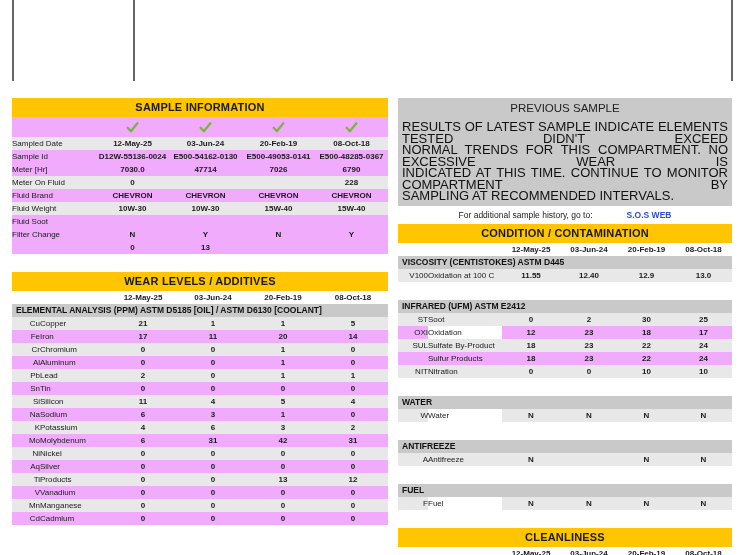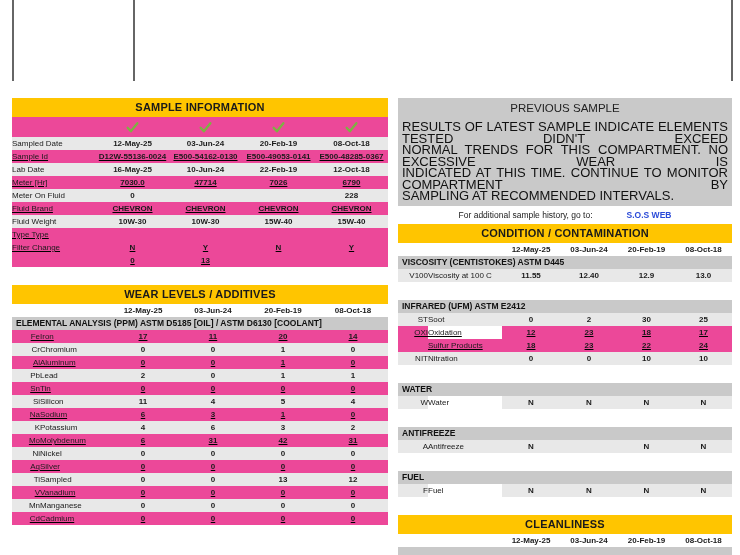--- a/index.html
+++ b/index.html
@@ -38,21 +38,21 @@
     text-align:center;
     padding:3px 0;
     line-height:14px;
   }
 
   
   table.grid { width:100%; border-collapse:collapse; table-layout:fixed; }
   table.grid td { font-size:8px; color:#1a1a1a; padding:0; height:13px;
                   vertical-align:middle; white-space:nowrap; overflow:hidden; }
   .r-alt { background:#e8e8e8; }
-  .r-white { background:#ec4899;text-decoration:underline; }
+  .r-white { background:#f0abfc; }
   .lbl  { padding-left:4px; }
   .num  { text-align:center; font-weight:bold; font-size:8px; }
   .sym  { padding-left:4px; font-size:8px;text-align:right; }
 
   
   .datehdr td { font-size:8px; font-weight:bold; text-align:center; color:#1a1a1a; height:13px;}
 
   
   .subbar {
     background:#c9c9c9; font-size:8.5px; font-weight:bold; color:#111;
@@ -134,27 +134,20 @@
             <td class="num">20-Feb-19</td>
             <td class="num">08-Oct-18</td>
           </tr>
           <tr class="r-white">
             <td class="lbl">Sample Id</td>
             <td class="num">D12W-55136-0024</td>
             <td class="num">E500-54162-0130</td>
             <td class="num">E500-49053-0141</td>
             <td class="num">E500-48285-0367</td>
           </tr>
-          <tr class="r-alt">
-            <td class="lbl">Lab Date</td>
-            <td class="num">16-May-25</td>
-            <td class="num">10-Jun-24</td>
-            <td class="num">22-Feb-19</td>
-            <td class="num">12-Oct-18</td>
-          </tr>
           <tr class="r-white">
             <td class="lbl">Meter [Hr]</td>
             <td class="num">7030.0</td>
             <td class="num">47714</td>
             <td class="num">7026</td>
             <td class="num">6790</td>
           </tr>
           <tr class="r-alt">
             <td class="lbl">Meter On Fluid</td>
             <td class="num">0</td>
@@ -170,21 +163,21 @@
             <td class="num">CHEVRON</td>
           </tr>
           <tr class="r-alt">
             <td class="lbl">Fluid Weight</td>
             <td class="num">10W-30</td>
             <td class="num">10W-30</td>
             <td class="num">15W-40</td>
             <td class="num">15W-40</td>
           </tr>
           <tr class="r-white">
-            <td class="lbl">Type Type</td>
+            <td class="lbl">Fluid Soot</td>
             <td class="num"></td>
             <td class="num"></td>
             <td class="num"></td>
             <td class="num"></td>
           </tr>
           <tr class="r-white">
             <td class="lbl">Filter Change</td>
             <td class="num">N</td>
             <td class="num">Y</td>
             <td class="num">N</td>
@@ -227,20 +220,28 @@
     <table class="grid">
       <colgroup>
           <col style="width:28px">
           <col style="width:68px">
           <col style="width:70px">
           <col style="width:70px">
           <col style="width:70px">
           <col style="width:70px">
         </colgroup>
       <tbody id="wl-body">
+          <tr class="r-alt">
+            <td class="sym">Cu</td>
+            <td class="lbl">Copper</td>
+            <td class="num">21</td>
+            <td class="num">1</td>
+            <td class="num">1</td>
+            <td class="num">5</td>
+          </tr>
           <tr class="r-white">
             <td class="sym">Fe</td>
             <td class="lbl">Iron</td>
             <td class="num">17</td>
             <td class="num">11</td>
             <td class="num">20</td>
             <td class="num">14</td>
           </tr>
           <tr class="r-alt">
             <td class="sym">Cr</td>
@@ -317,21 +318,21 @@
           <tr class="r-white">
             <td class="sym">Aq</td>
             <td class="lbl">Silver</td>
             <td class="num">0</td>
             <td class="num">0</td>
             <td class="num">0</td>
             <td class="num">0</td>
           </tr>
           <tr class="r-alt">
             <td class="sym">Ti</td>
-            <td class="lbl">Sampled</td>
+            <td class="lbl">Products</td>
             <td class="num">0</td>
             <td class="num">0</td>
             <td class="num">13</td>
             <td class="num">12</td>
           </tr>
           <tr class="r-white">
             <td class="sym">V</td>
             <td class="lbl">Vanadium</td>
             <td class="num">0</td>
             <td class="num">0</td>
@@ -401,21 +402,21 @@
             <col style="width:30px">
             <col style="width:74px">
             <col style="width:58px">
             <col style="width:58px">
             <col style="width:57px">
             <col style="width:57px">
           </colgroup>
           <tbody>
             <tr class="r-alt">
               <td class="sym">V100</td>
-              <td class="lbl">Viscosity at 100 C</td>
+              <td class="lbl">Oxidation at 100 C</td>
               <td class="num">11.55</td>
               <td class="num">12.40</td>
               <td class="num">12.9</td>
               <td class="num">13.0</td>
             </tr>
           </tbody>
         </table>
         <div class="spacer-lg"></div>
         <div class="subbar">INFRARED (UFM) ASTM E2412</div>
         <table class="grid">
@@ -436,20 +437,28 @@
               <td class="num">30</td>
               <td class="num">25</td>
             </tr>
             <tr class="r-white">
               <td class="sym">OXI</td>
               <td class="lbl inset-white">Oxidation</td>
               <td class="num">12</td>
               <td class="num">23</td>
               <td class="num">18</td>
               <td class="num">17</td>
+            </tr>
+            <tr class="r-alt">
+              <td class="sym">SUL</td>
+              <td class="lbl">Sulfate By-Product</td>
+              <td class="num">18</td>
+              <td class="num">23</td>
+              <td class="num">22</td>
+              <td class="num">24</td>
             </tr>
             <tr class="r-white">
               <td class="sym"></td>
               <td class="lbl">Sulfur Products</td>
               <td class="num">18</td>
               <td class="num">23</td>
               <td class="num">22</td>
               <td class="num">24</td>
             </tr>
             <tr class="r-alt">

